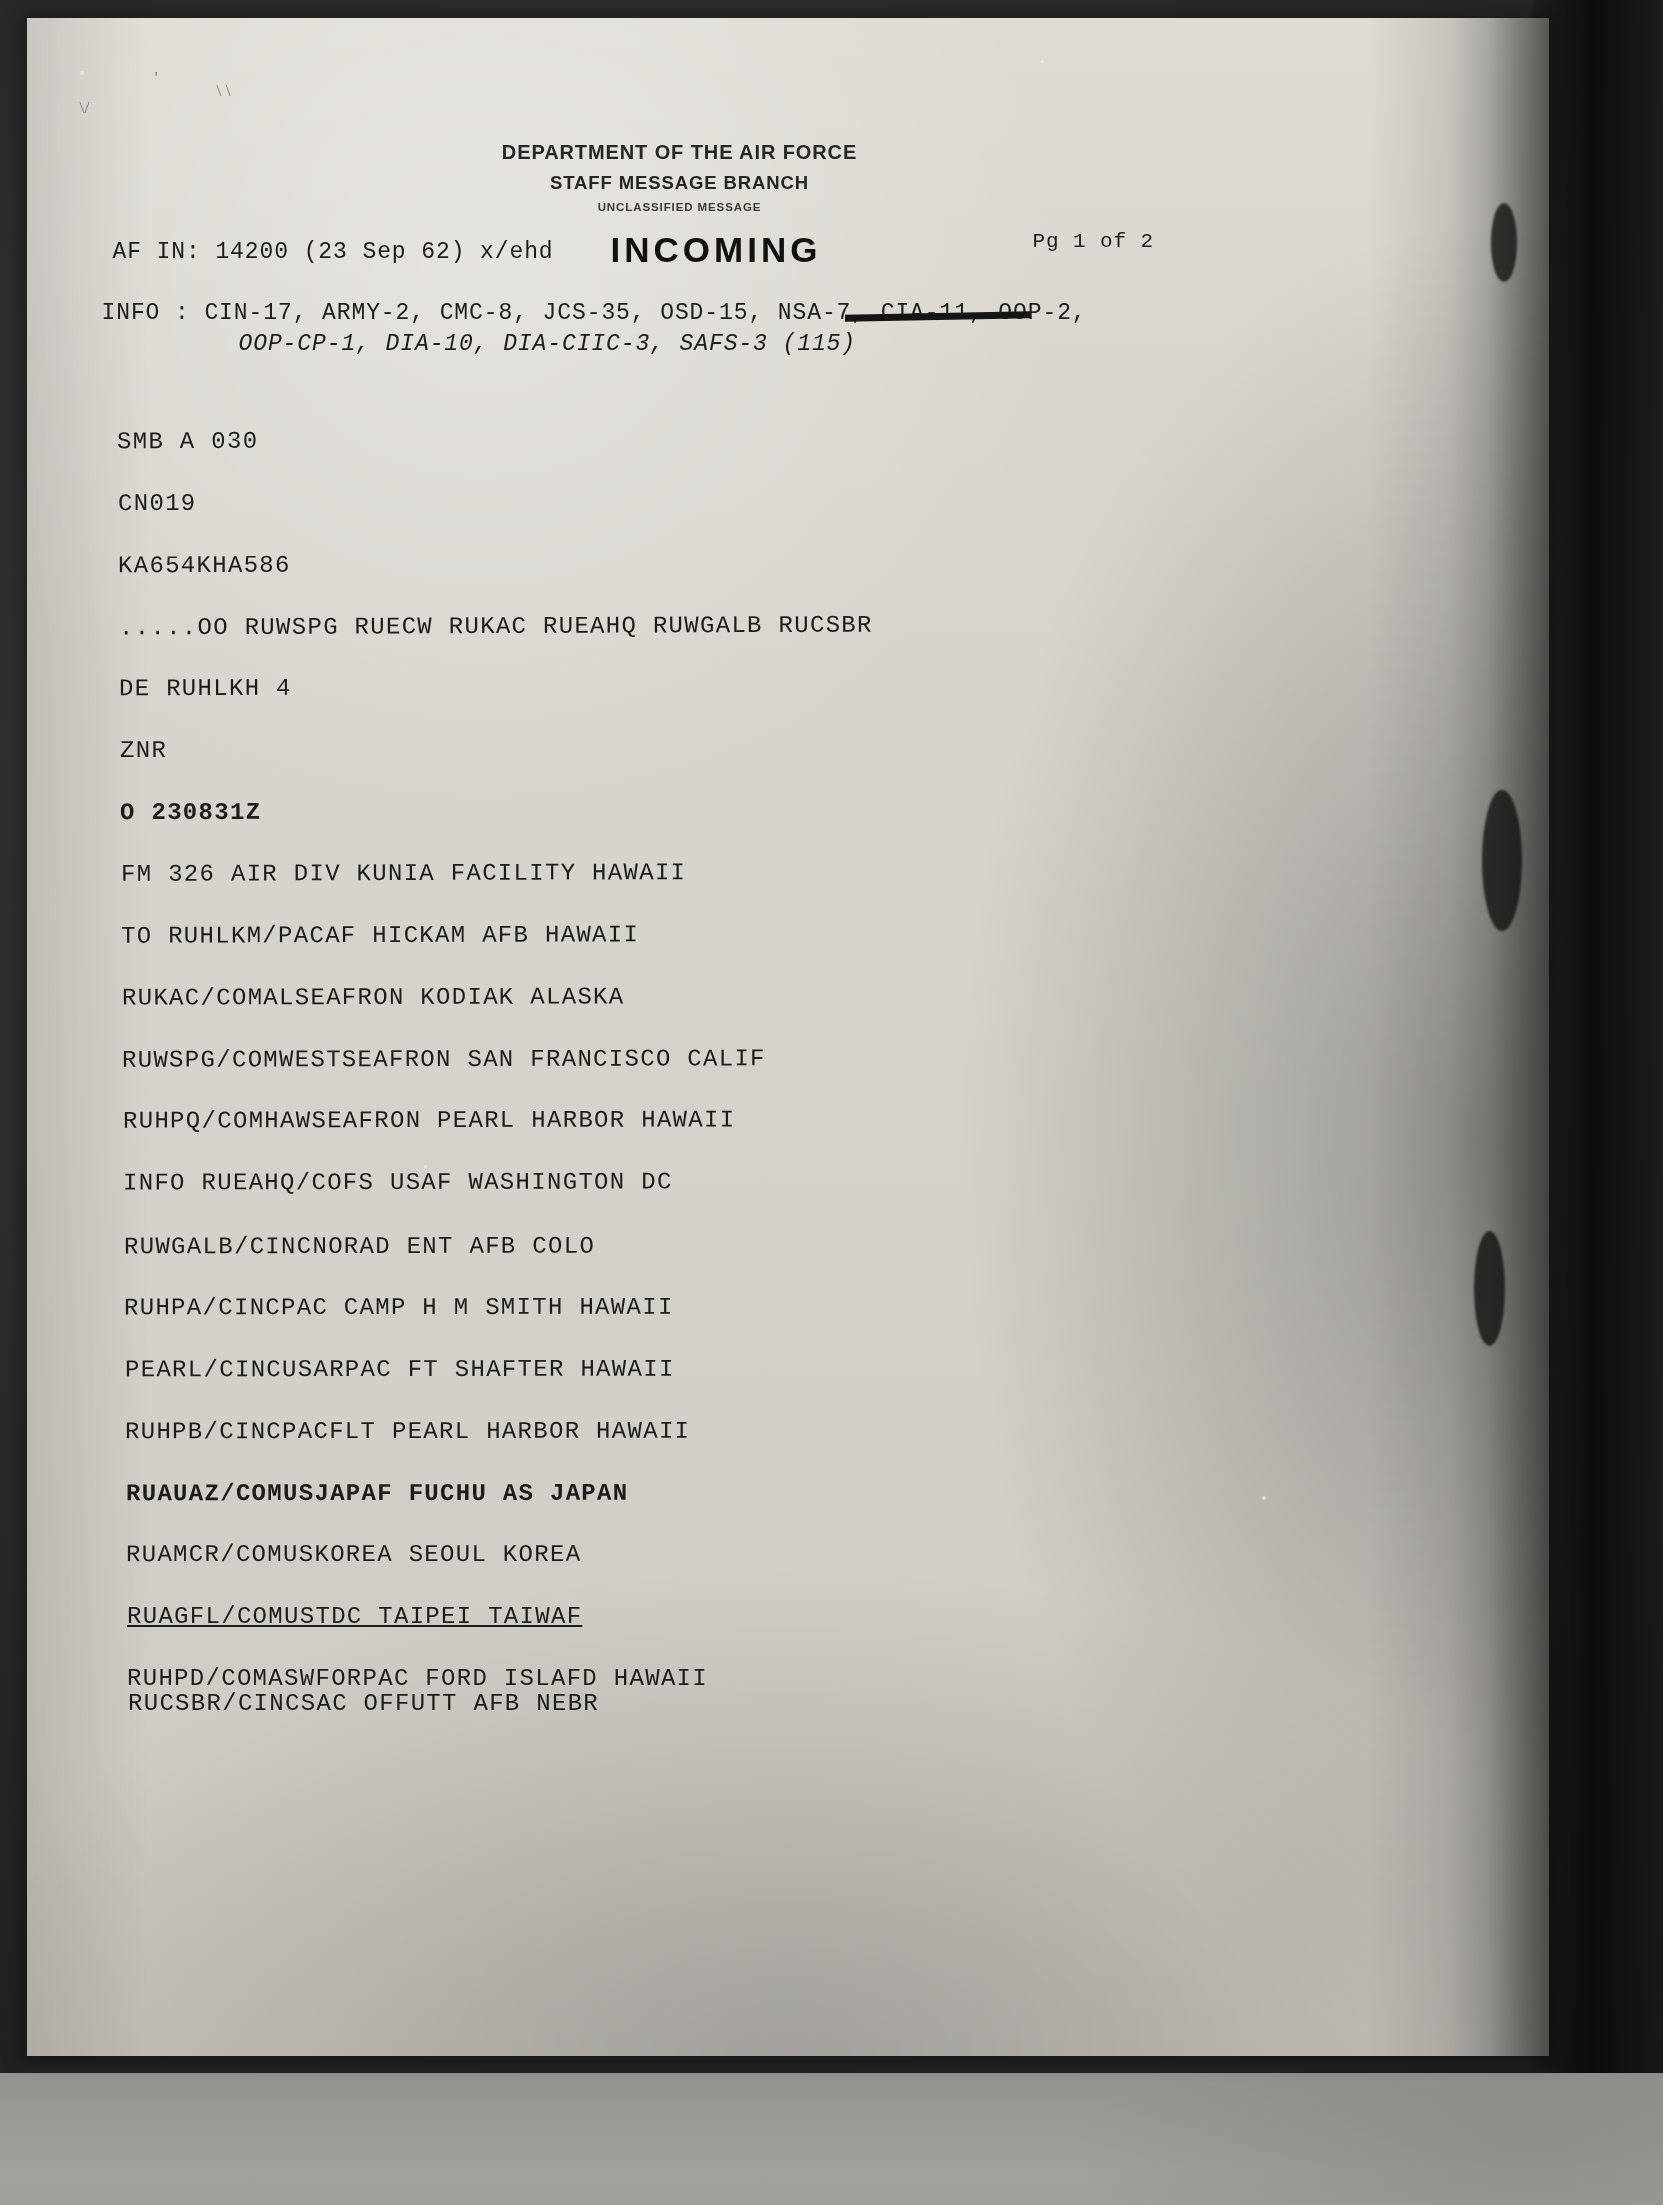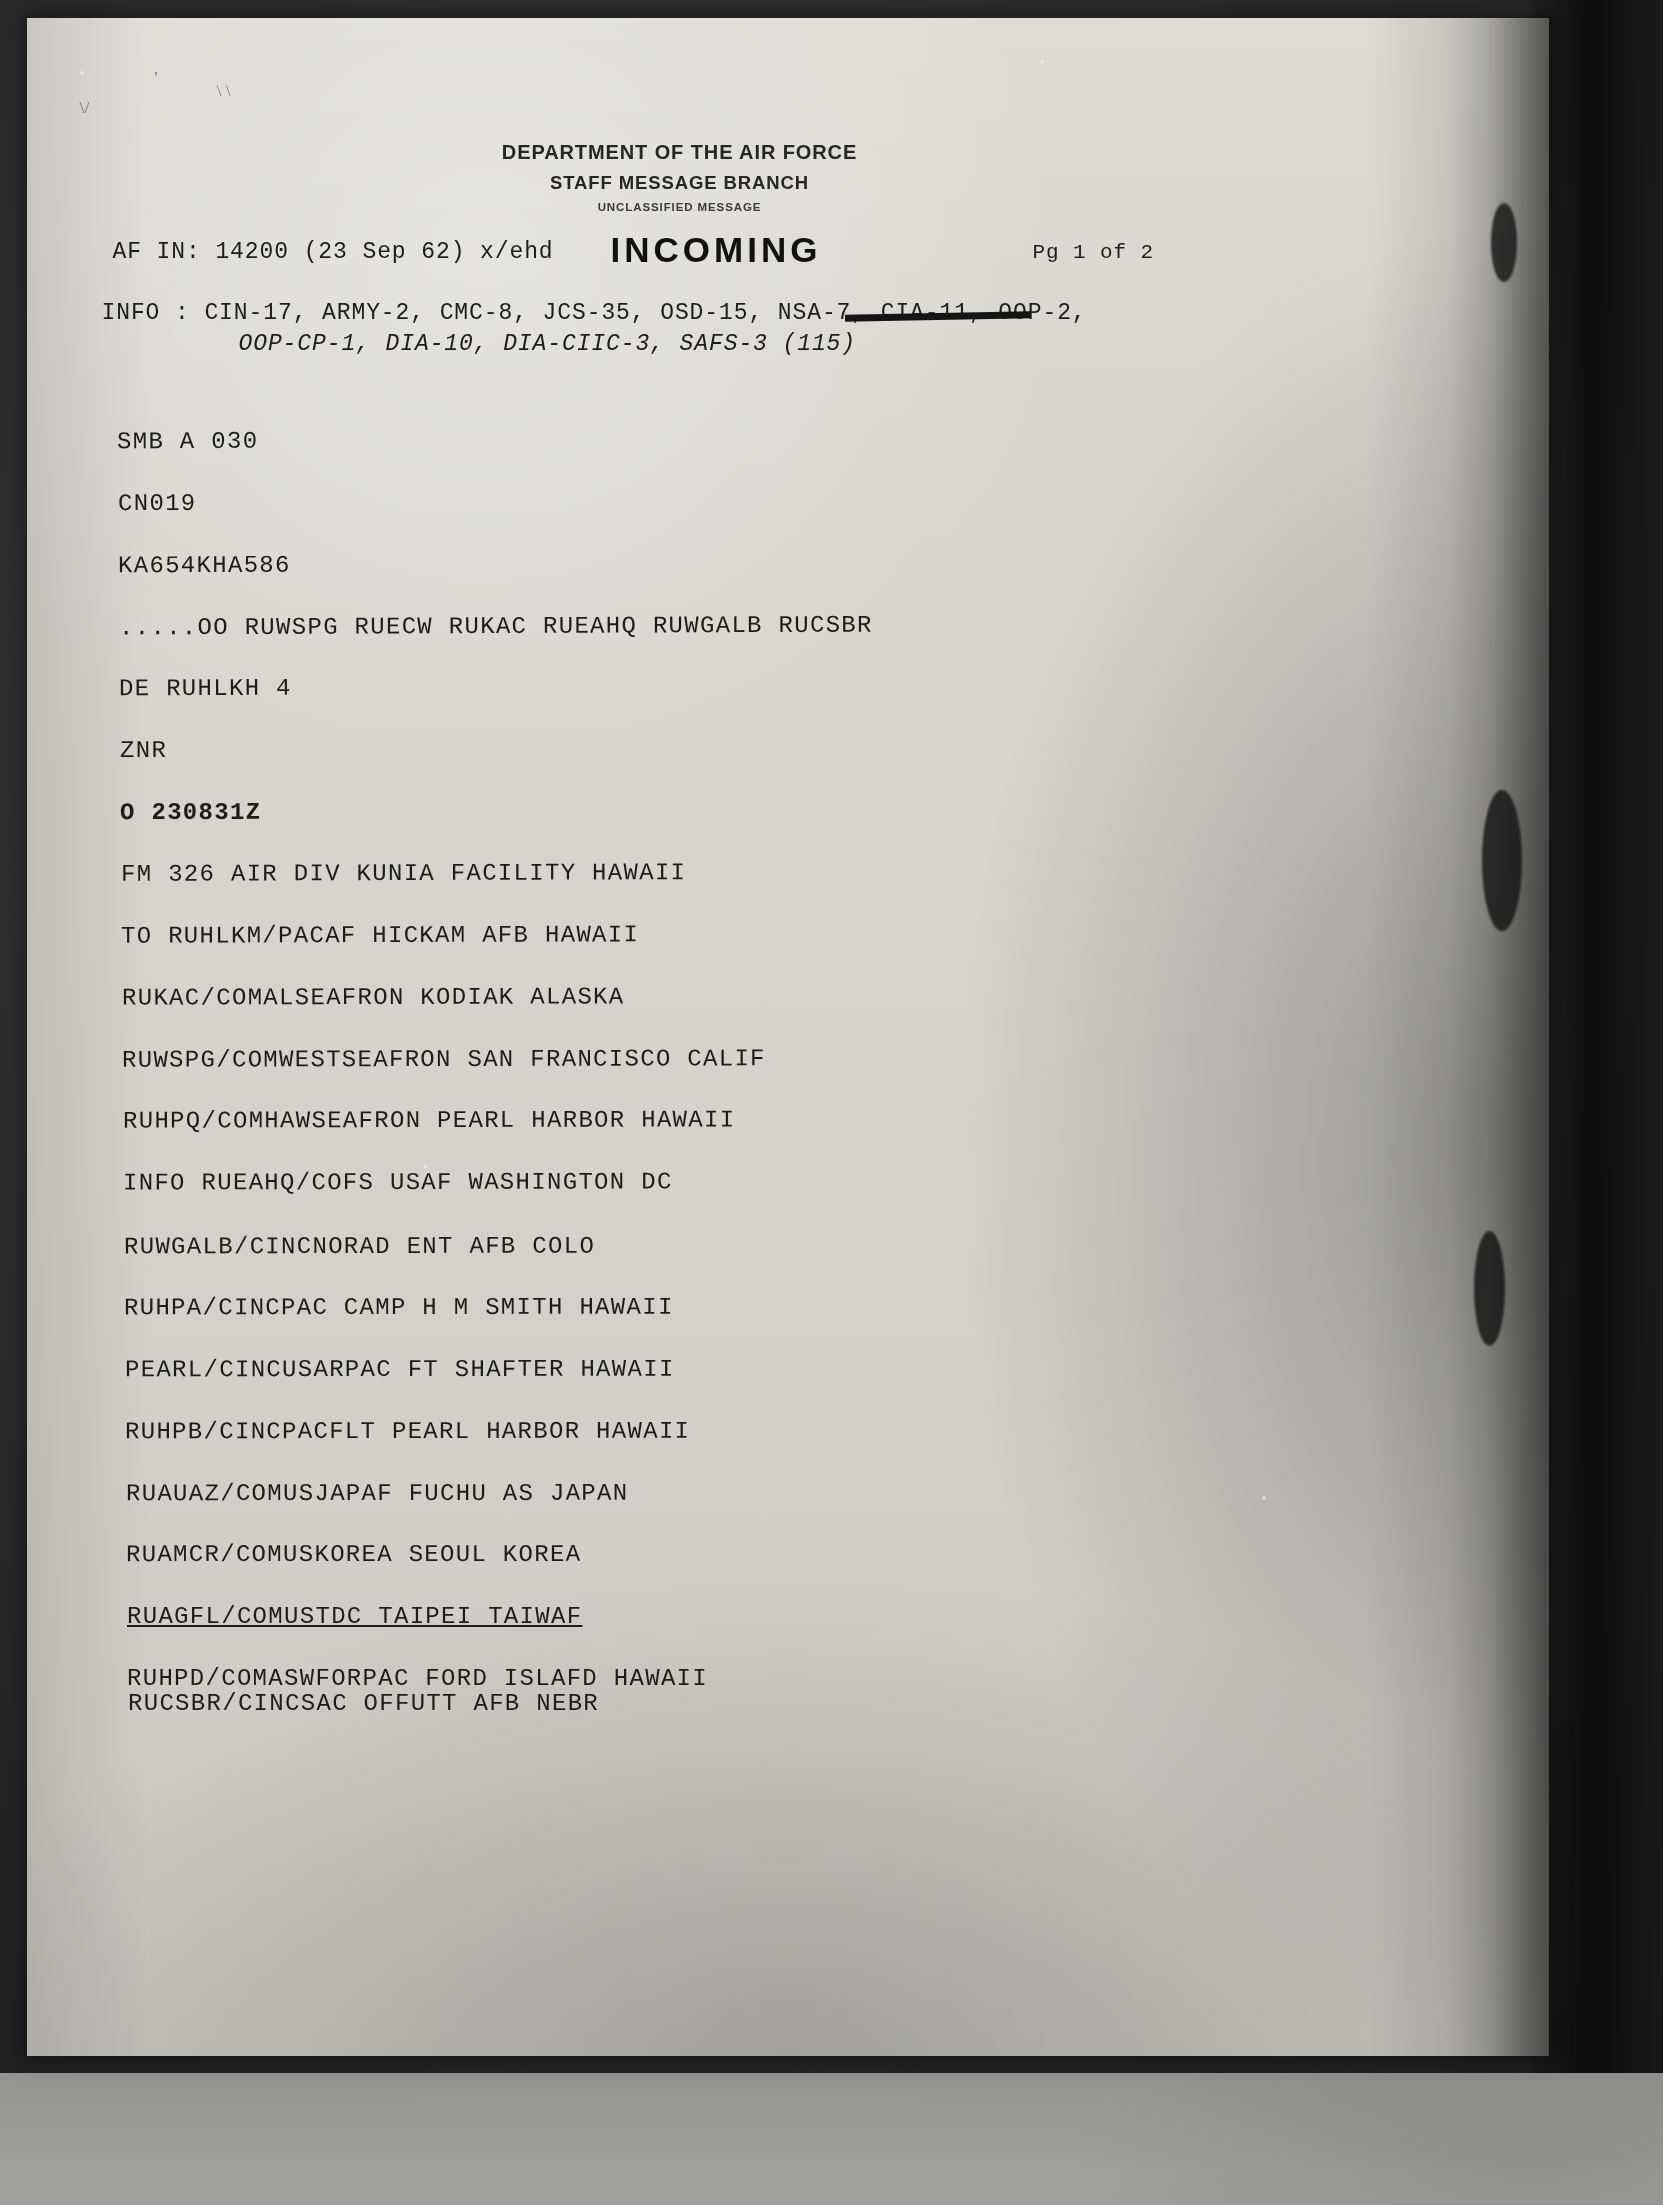--- a/index.html
+++ b/index.html
@@ -141,21 +141,21 @@
   .tw {
     position: absolute;
     font-family: "Liberation Mono", monospace;
     font-size: 23px;
     letter-spacing: 0.9px;
     color: #1d1d1d;
     white-space: pre;
   }
 
   #afin-line { left: 86px; top: 221px; }
-  #pg-line   { left: 1006px; top: 223px; font-size: 21px; }
+  #pg-line   { left: 1006px; top: 212px; font-size: 21px; }
 
   #incoming {
     position: absolute;
     left: 584px;
     top: 212px;
     font-family: "Liberation Sans", sans-serif;
     font-weight: 700;
     font-size: 35px;
     letter-spacing: 4px;
     color: #111;
@@ -238,21 +238,21 @@
           <div class="body-line" style="top: 842px; left: 94px; transform: rotate(-0.166deg);">FM 326 AIR DIV KUNIA FACILITY HAWAII</div>
           <div class="body-line" style="top: 904px; left: 94px; transform: rotate(-0.154deg);">TO RUHLKM/PACAF HICKAM AFB HAWAII</div>
           <div class="body-line" style="top: 966px; left: 95px; transform: rotate(-0.142deg);">RUKAC/COMALSEAFRON KODIAK ALASKA</div>
           <div class="body-line" style="top: 1028px; left: 95px; transform: rotate(-0.13deg);">RUWSPG/COMWESTSEAFRON SAN FRANCISCO CALIF</div>
           <div class="body-line" style="top: 1089px; left: 96px; transform: rotate(-0.118deg);">RUHPQ/COMHAWSEAFRON PEARL HARBOR HAWAII</div>
           <div class="body-line" style="top: 1151px; left: 96px; transform: rotate(-0.106deg);">INFO RUEAHQ/COFS USAF WASHINGTON DC</div>
           <div class="body-line" style="top: 1215px; left: 97px; transform: rotate(-0.094deg);">RUWGALB/CINCNORAD ENT AFB COLO</div>
           <div class="body-line" style="top: 1276px; left: 97px; transform: rotate(-0.082deg);">RUHPA/CINCPAC CAMP H M SMITH HAWAII</div>
           <div class="body-line" style="top: 1338px; left: 98px; transform: rotate(-0.07deg);">PEARL/CINCUSARPAC FT SHAFTER HAWAII</div>
           <div class="body-line" style="top: 1400px; left: 98px; transform: rotate(-0.058deg);">RUHPB/CINCPACFLT PEARL HARBOR HAWAII</div>
-          <div class="body-line" style="top: 1462px; left: 99px; transform: rotate(-0.046deg);">RUAUAZ/COMUSJAPAF FUCHU AS JAPAN</div>
+          <div class="body-line" style="top: 1462px; left: 99px; transform: rotate(-0.046deg); font-weight: bold;">RUAUAZ/COMUSJAPAF FUCHU AS JAPAN</div>
           <div class="body-line" style="top: 1523px; left: 99px; transform: rotate(-0.034deg);">RUAMCR/COMUSKOREA SEOUL KOREA</div>
           <div class="body-line" style="top: 1585px; left: 100px; transform: rotate(-0.022deg); text-decoration: underline;">RUAGFL/COMUSTDC TAIPEI TAIWAF</div>
           <div class="body-line" style="top: 1647px; left: 100px; transform: rotate(-0.01deg);">RUHPD/COMASWFORPAC FORD ISLAFD HAWAII</div>
           <div class="body-line" style="top: 1672px; left: 101px; transform: rotate(0.002deg);">RUCSBR/CINCSAC OFFUTT AFB NEBR</div>
         </div>
 
       <div class="pencil" style="left:53px;top:79px;">\/</div>
       <div class="pencil" style="left:128px;top:49px;">'</div>
       <div class="pencil" style="left:190px;top:62px;">\ \</div>
 

